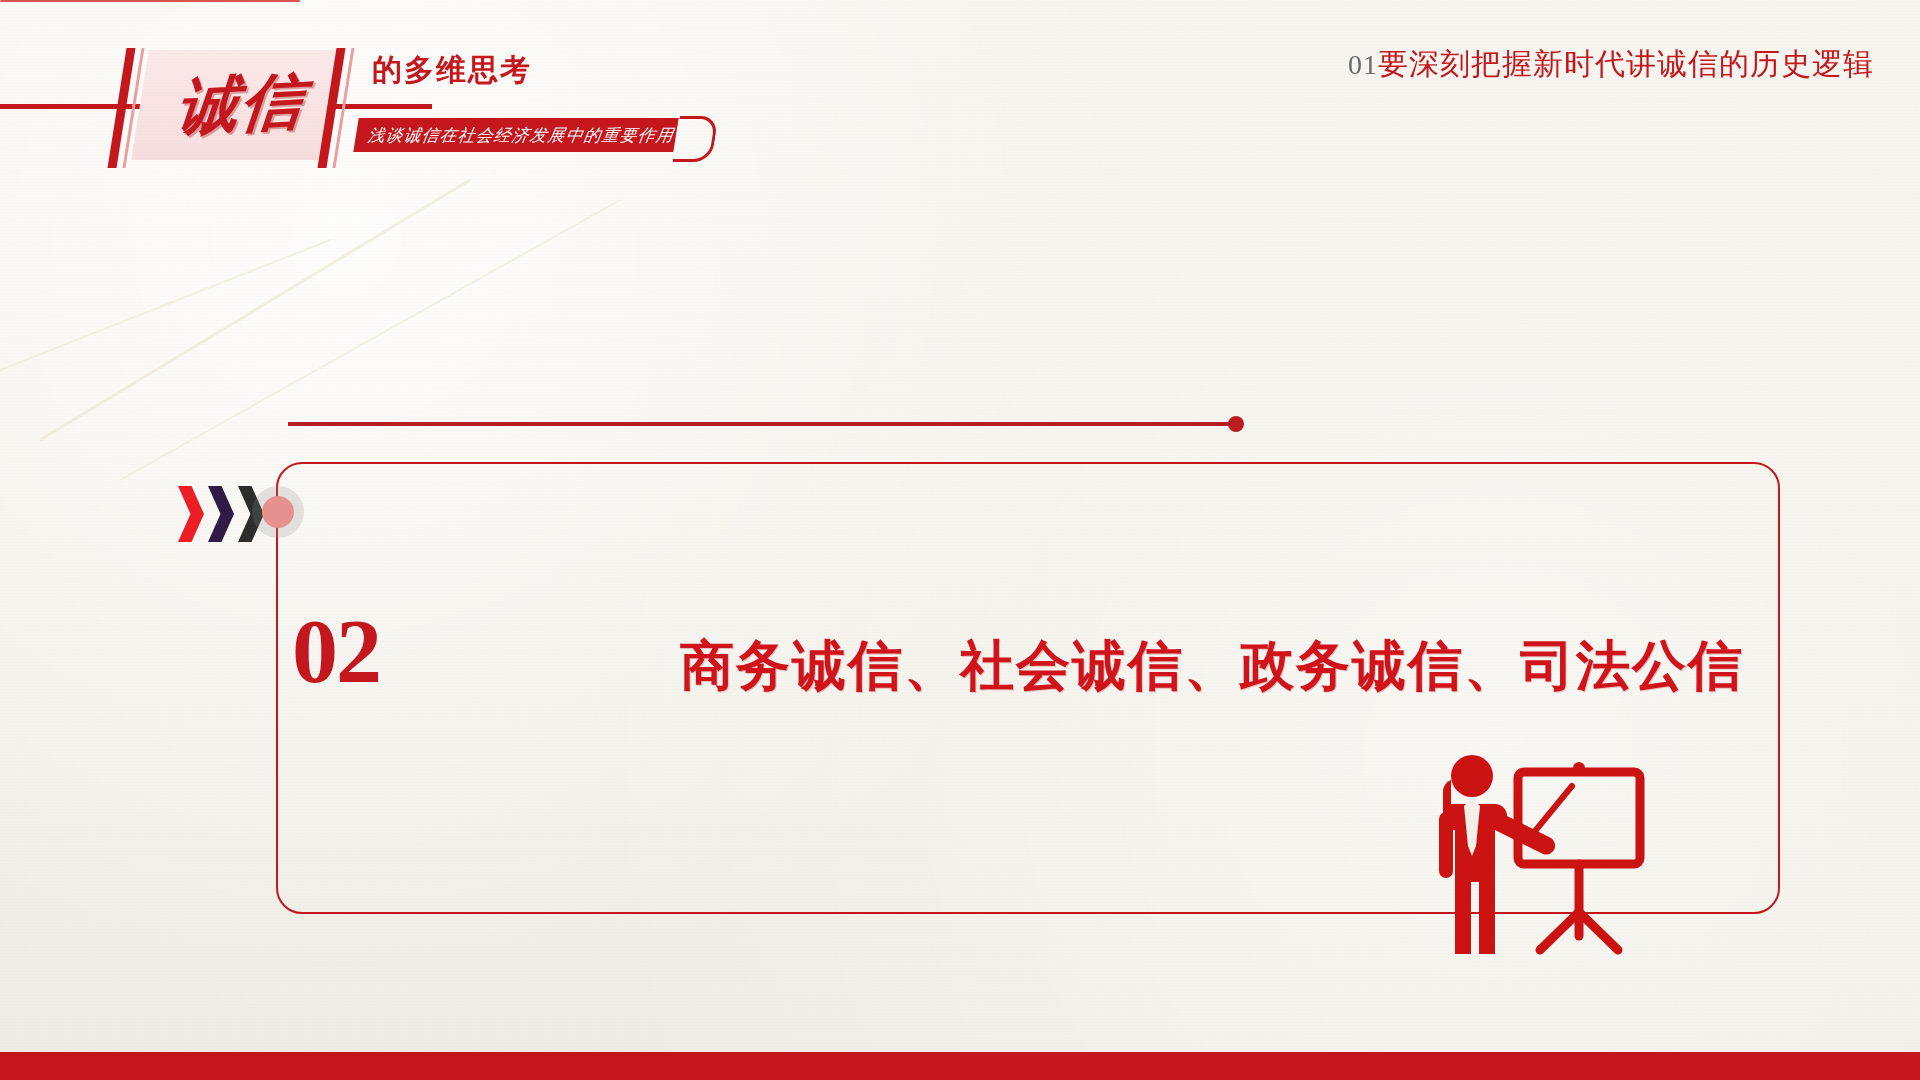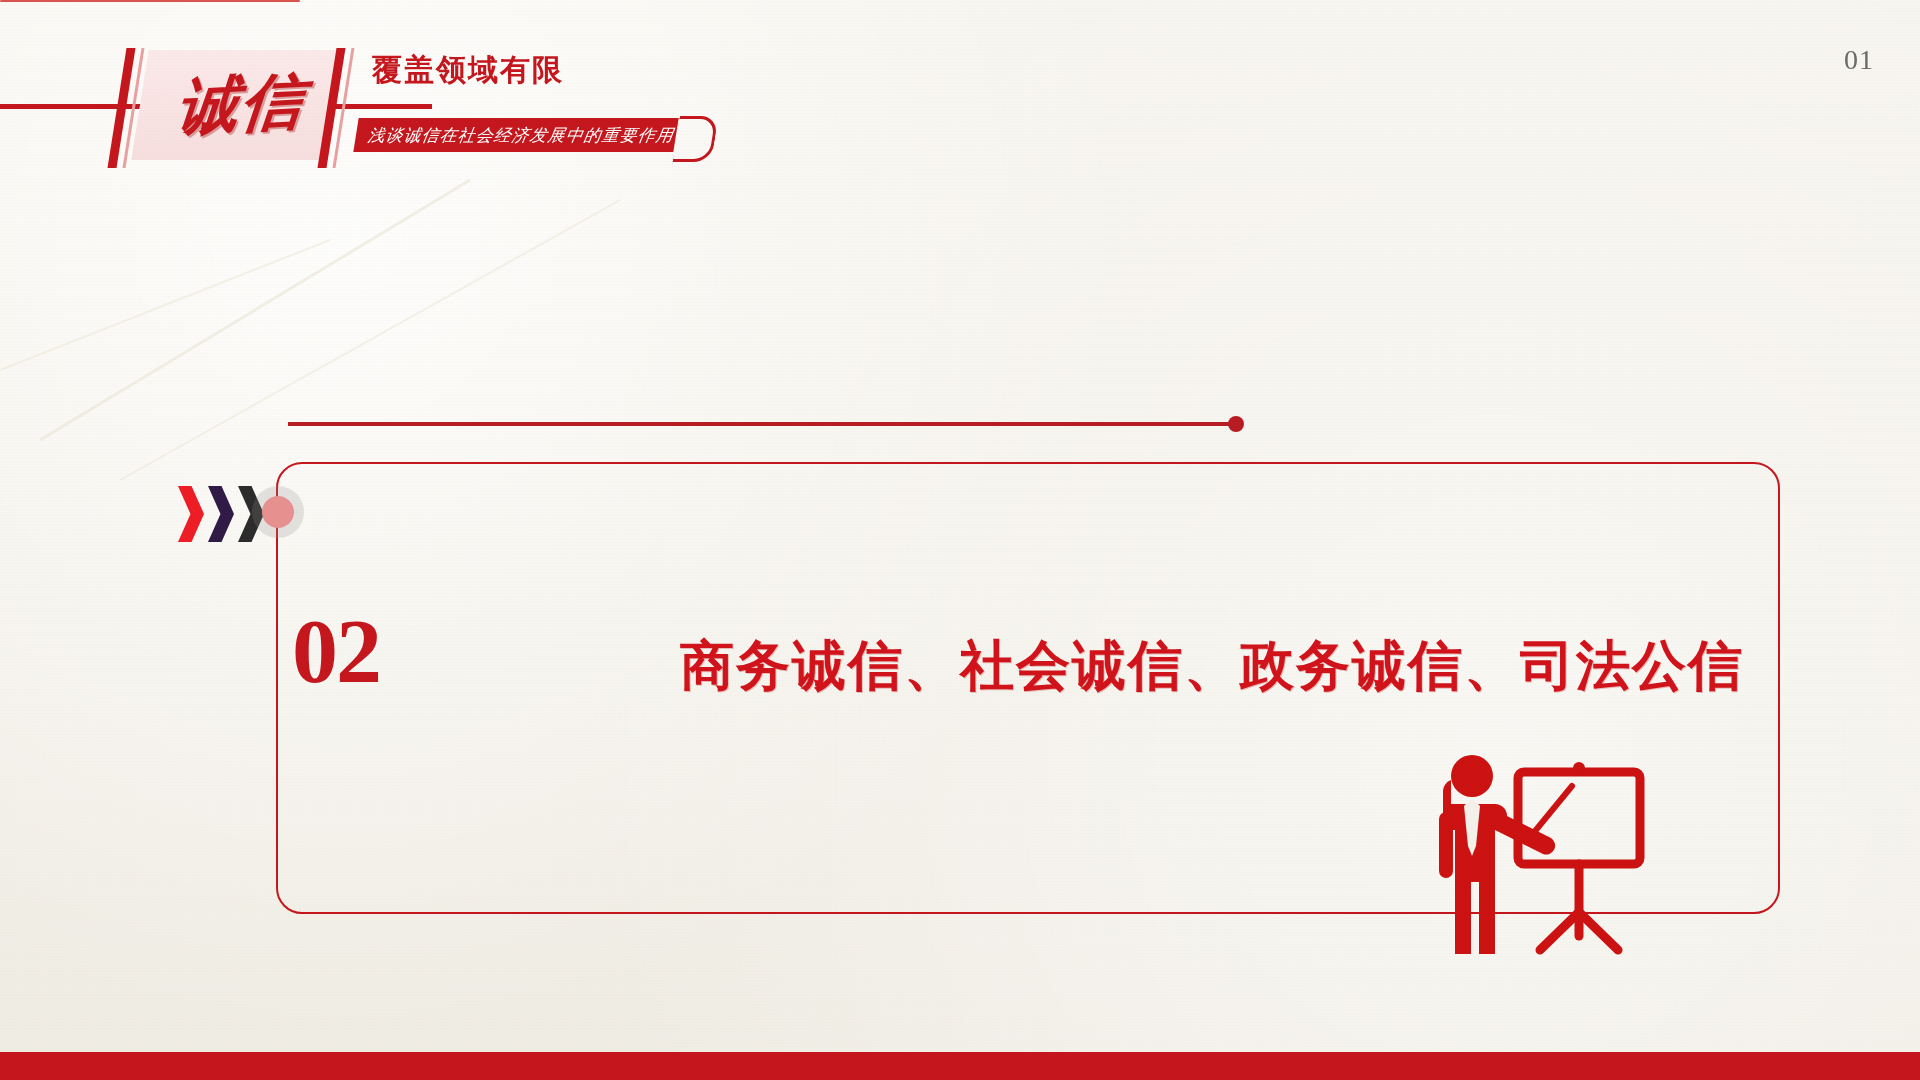--- a/index.html
+++ b/index.html
@@ -160,28 +160,29 @@
     <div class="hline" id="hrule-long"></div>
     <div id="hrule-thin"></div>
 
     <div class="vbar" id="vbar1"></div>
     <div class="vbar" id="vbar2"></div>
     <div id="logo-plate"></div>
     <div id="logo-word">诚信</div>
     <div class="vbar" id="vbar3"></div>
     <div class="vbar" id="vbar4"></div>
 
-    <div id="header-sub">覆盖领域有限</div>
+    <div id="header-sub">的多维思考</div>
 
     <div id="ribbon"></div>
     <div id="ribbon-text">浅谈诚信在社会经济发展中的重要作用</div>
     <div id="ribbon-tail"></div>
 
     <div id="header-right">
       <span id="header-num">01</span>
+      <span id="header-title">要深刻把握新时代讲诚信的历史逻辑</span>
     </div>
   </div>
 
   <div id="sec">
     <div id="sec-num">02</div>
     <div id="sec-main">商务诚信、社会诚信、政务诚信、司法公信</div>
   </div>
   <div id="sec-rule"></div>
   <div id="sec-rule-dot"></div>
 

